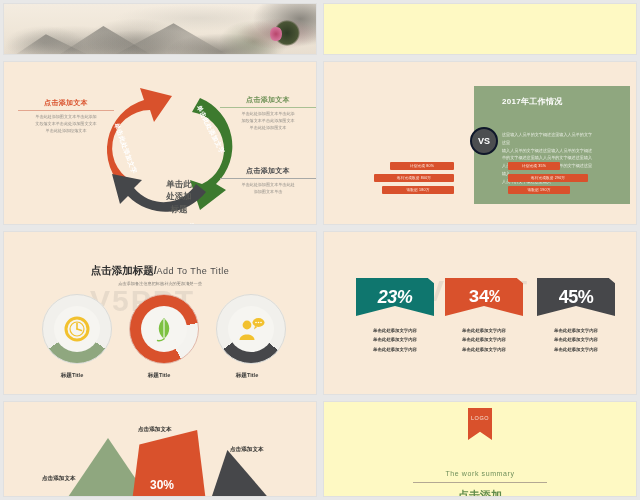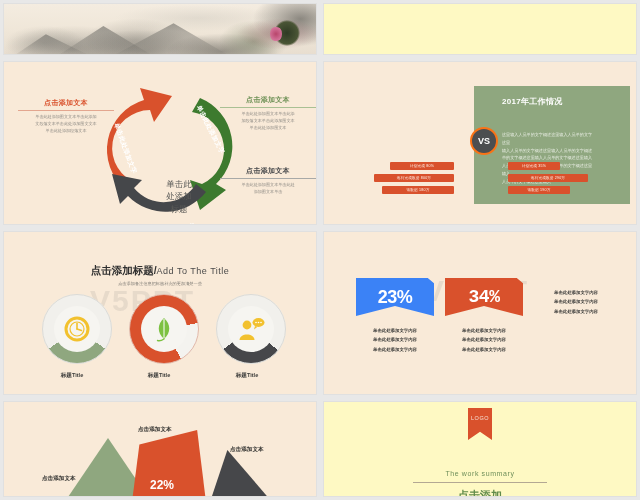--- a/index.html
+++ b/index.html
@@ -42,21 +42,21 @@
   .ink-peak {
     position: absolute; bottom: 0;
     background: linear-gradient(180deg, rgba(90,90,86,.55), rgba(120,118,112,.10));
   }
   .lotus { position: absolute; border-radius: 50%; }
 
   
   .cyc-center {
     position: absolute; left: 148px; top: 116px;
     width: 54px; text-align: center;
-    font-size: 8.5px; line-height: 1.45; color: #5b5b58; font-weight: normal;
+    font-size: 8.5px; line-height: 1.45; color: #5b5b58; font-weight: bold;
   }
   .lbl { position: absolute; width: 96px; }
   .lbl .h {
     font-size: 7px; font-weight: bold; text-align: center;
     padding-bottom: 2px; letter-spacing: .3px;
   }
   .lbl .rule { height: 1px; width: 100%; }
   .lbl .b {
     font-size: 4.1px; line-height: 1.65; color: #8d8a84;
     text-align: center; padding-top: 3px;
@@ -74,21 +74,21 @@
   .vs-body { font-size: 4.1px; line-height: 1.9; }
   .vs-bar {
     height: 8px; border-radius: 1px; background: #d9512c;
     display: flex; align-items: center; justify-content: center;
     color: #fff6ee; font-size: 3.6px; letter-spacing: .2px; margin-bottom: 4px;
   }
   .vs-badge {
     position: absolute; width: 28px; height: 28px; border-radius: 50%;
     background: #4c4e50; color: #fff; font-size: 9px; font-weight: bold;
     display: flex; align-items: center; justify-content: center;
-    left: 146px; top: 65px; z-index: 5; border: 2px solid #f97316;
+    left: 146px; top: 65px; z-index: 5; border: 2px solid #0f172a;
   }
 
   
   .s4-title { position: absolute; top: 28px; width: 100%; text-align: center; }
   .s4-title .cn { font-size: 10.5px; font-weight: bold; color: #2f2f2f; }
   .s4-title .sl { font-size: 10.5px; font-weight: bold; color: #2f2f2f; }
   .s4-title .en { font-size: 9px; color: #4a4a4a; letter-spacing: .5px; }
   .s4-sub { font-size: 4.2px; color: #7d7a74; text-align: center; margin-top: 3px; }
   .donut {
     position: absolute; width: 70px; height: 70px; border-radius: 50%;
@@ -296,56 +296,57 @@
         </svg>
       </div>
     </div>
     <div class="dlabel" style="left:198px;top:140px;">标题Title</div>
   </div>
 
   <div class="slide">
     <div class="wm" style="left:100px;top:42px;">V5PPT</div>
 
     <div class="ban" style="left:32px;top:46px;">
-      <div class="flag" style="background:#3b82f6;">23%</div>
+      <div class="flag" style="background:#0f766e;font-style:italic;">23%</div>
       <div class="lines">
         <div>单击此处添加文字内容</div>
         <div>单击此处添加文字内容</div>
         <div>单击此处添加文字内容</div>
       </div>
     </div>
 
     <div class="ban" style="left:121px;top:46px;font-family:Liberation Mono, monospace;">
       <div class="flag" style="background:#d9512c;">34%</div>
       <div class="lines">
         <div>单击此处添加文字内容</div>
         <div>单击此处添加文字内容</div>
         <div>单击此处添加文字内容</div>
       </div>
     </div>
 
     <div class="ban" style="left:213px;top:46px;">
+      <div class="flag" style="background:#46474a;">45%</div>
       <div class="lines">
         <div>单击此处添加文字内容</div>
         <div>单击此处添加文字内容</div>
         <div>单击此处添加文字内容</div>
       </div>
     </div>
   </div>
 
   <div class="slide">
     <div class="tri" style="left:62px;top:36px;width:84px;height:62px;background:#8fa77f;clip-path:polygon(50% 0,100% 100%,0 100%);"></div>
     <div class="tri" style="left:128px;top:28px;width:74px;height:72px;background:#d9512c;clip-path:polygon(88% 0,100% 100%,0 100%,10% 20%);"></div>
     <div class="tri" style="left:206px;top:48px;width:62px;height:52px;background:#46474a;clip-path:polygon(28% 0,100% 100%,0 100%);"></div>
 
     <div class="tri-lbl" style="left:38px;top:73px;">点击添加文本</div>
     <div class="tri-lbl" style="left:134px;top:24px;">点击添加文本</div>
     <div class="tri-lbl" style="left:226px;top:44px;">点击添加文本</div>
 
-    <div class="tri-pct" style="left:146px;top:76px;">22%</div>
+    <div class="tri-pct" style="left:146px;top:76px;">30%</div>
   </div>
 
   <div class="slide tan">
     <div class="ribbon">LOGO</div>
     <div class="sum-en">The work summary</div>
     <div class="sum-rule"></div>
     <div class="sum-cn">点击添加</div>
   </div>
 
 </div>

